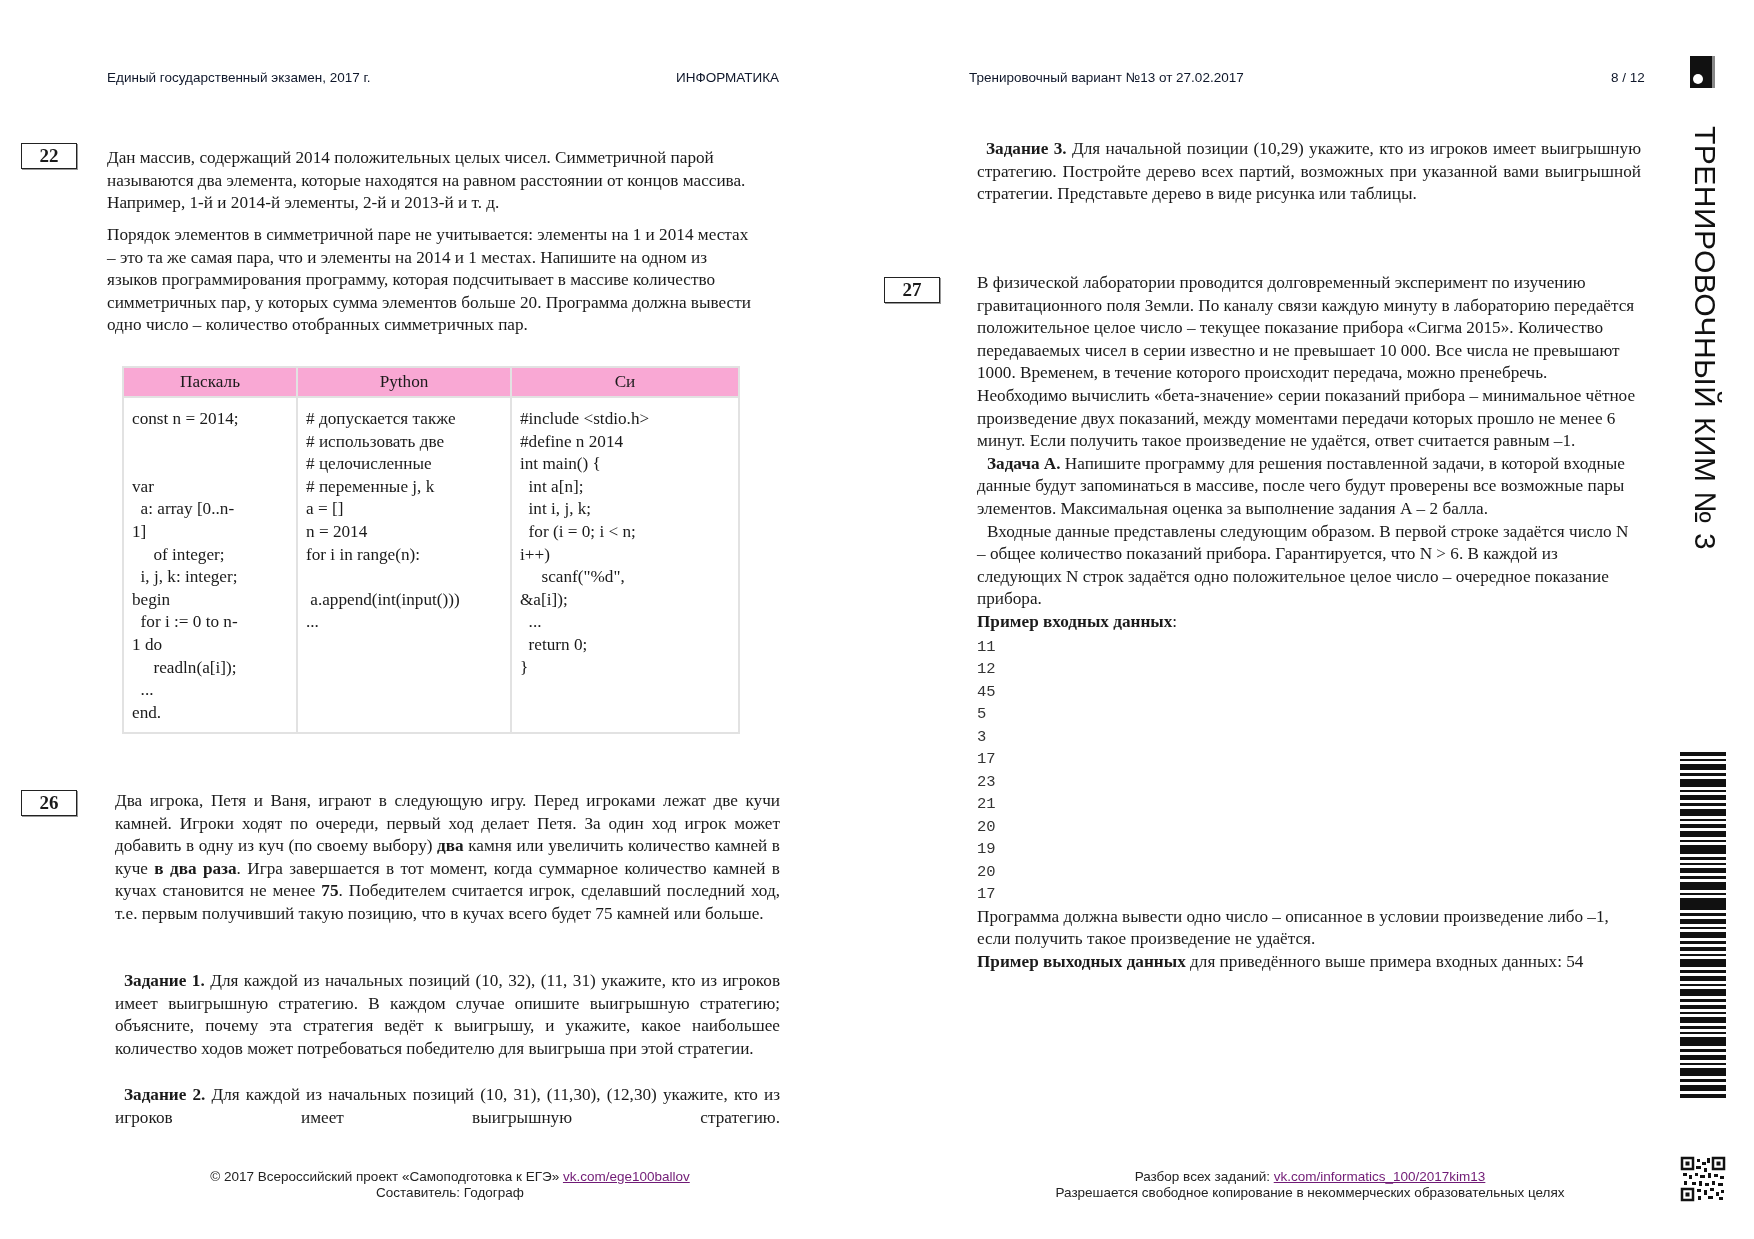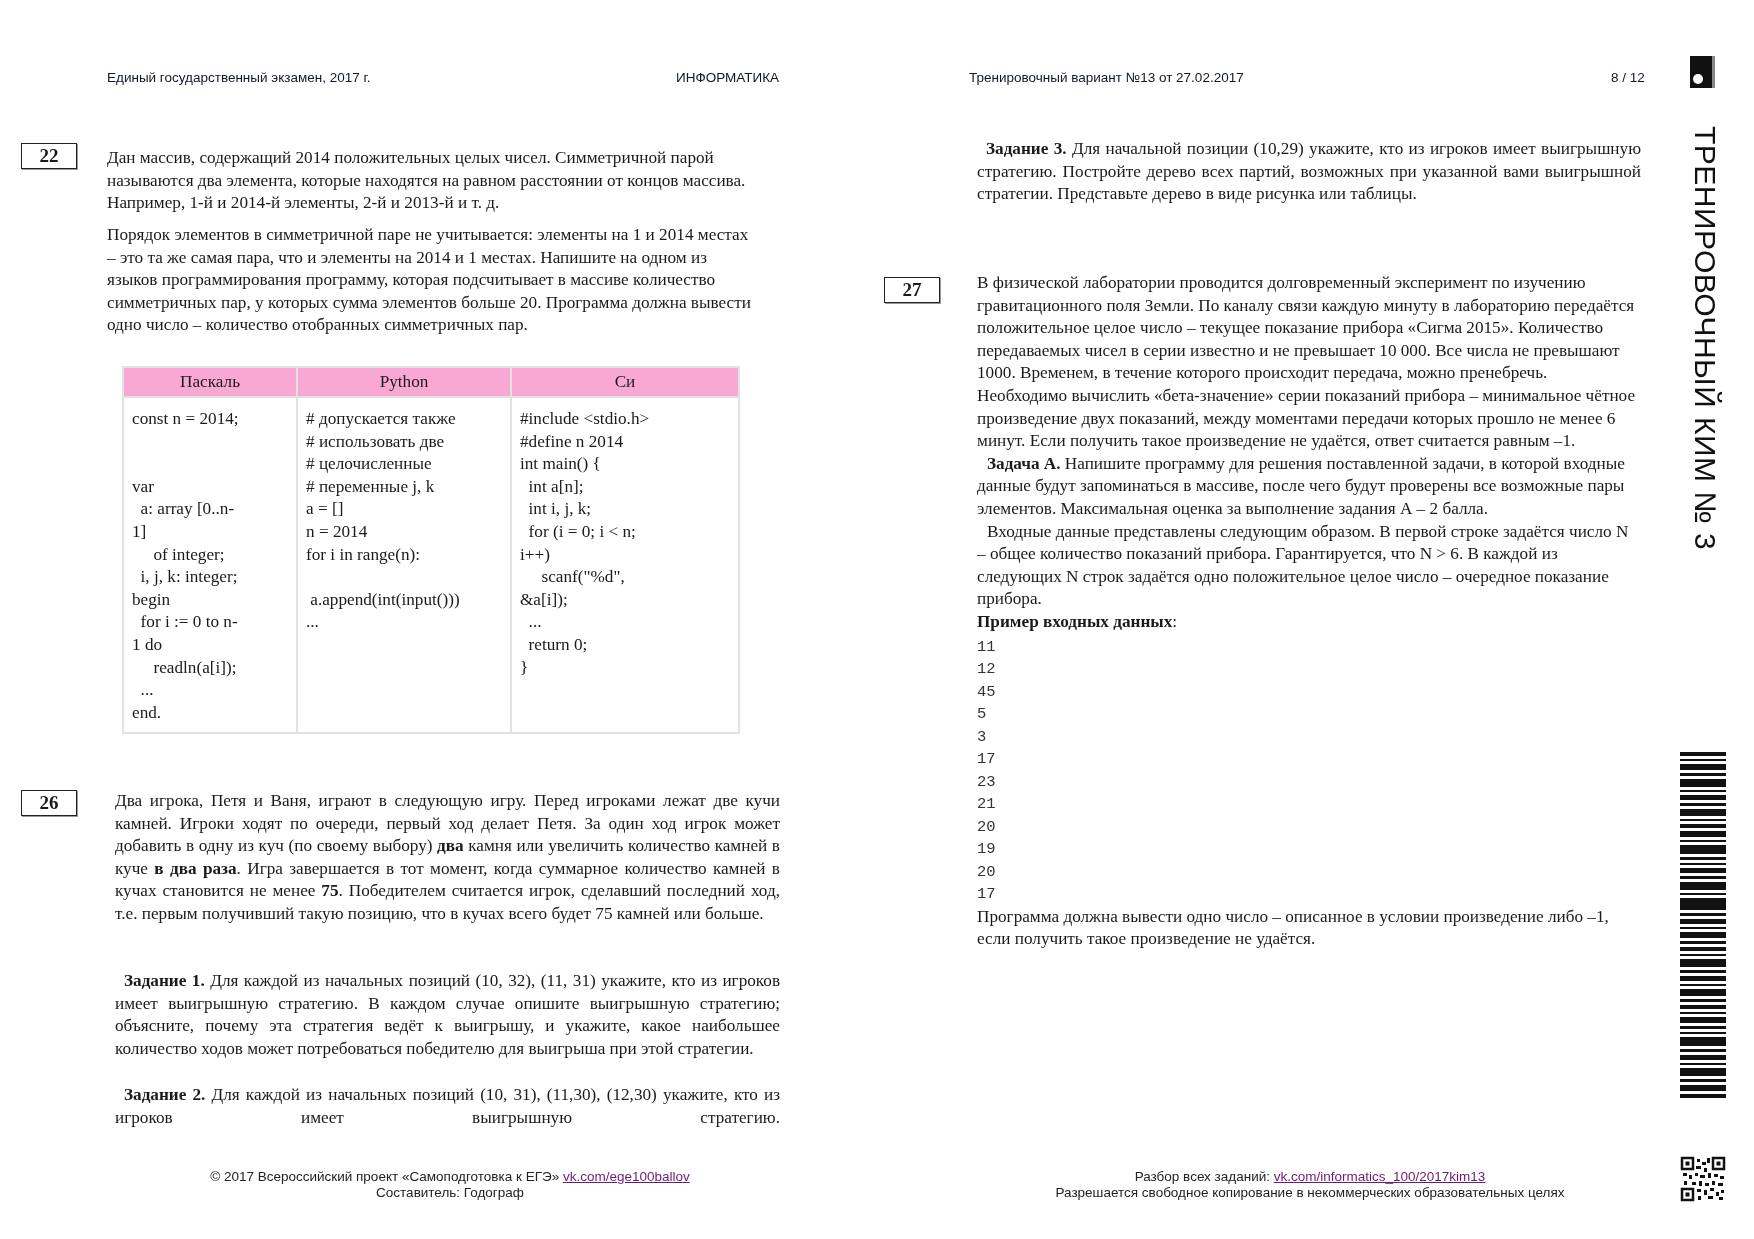--- a/index.html
+++ b/index.html
@@ -216,20 +216,21 @@
     <div>3</div>
     <div>17</div>
     <div>23</div>
     <div>21</div>
     <div>20</div>
     <div>19</div>
     <div>20</div>
     <div>17</div>
   </div>
   <p>Программа должна вывести одно число – описанное в условии произведение либо –1, если получить такое произведение не удаётся.</p>
+  <p><b>Пример выходных данных</b><span> для приведённого выше примера входных данных:  54</span></p>
 </div>
 
 <div class="foot" style="left:150px; top:1169px; width:600px;">
   <div><span>© 2017 Всероссийский проект «Самоподготовка к ЕГЭ» </span><a>vk.com/ege100ballov</a></div>
   <div>Составитель: Годограф</div>
 </div>
 <div class="foot" style="left:1000px; top:1169px; width:620px;">
   <div><span>Разбор всех заданий: </span><a>vk.com/informatics_100/2017kim13</a></div>
   <div>Разрешается свободное копирование в некоммерческих образовательных целях</div>
 </div>

